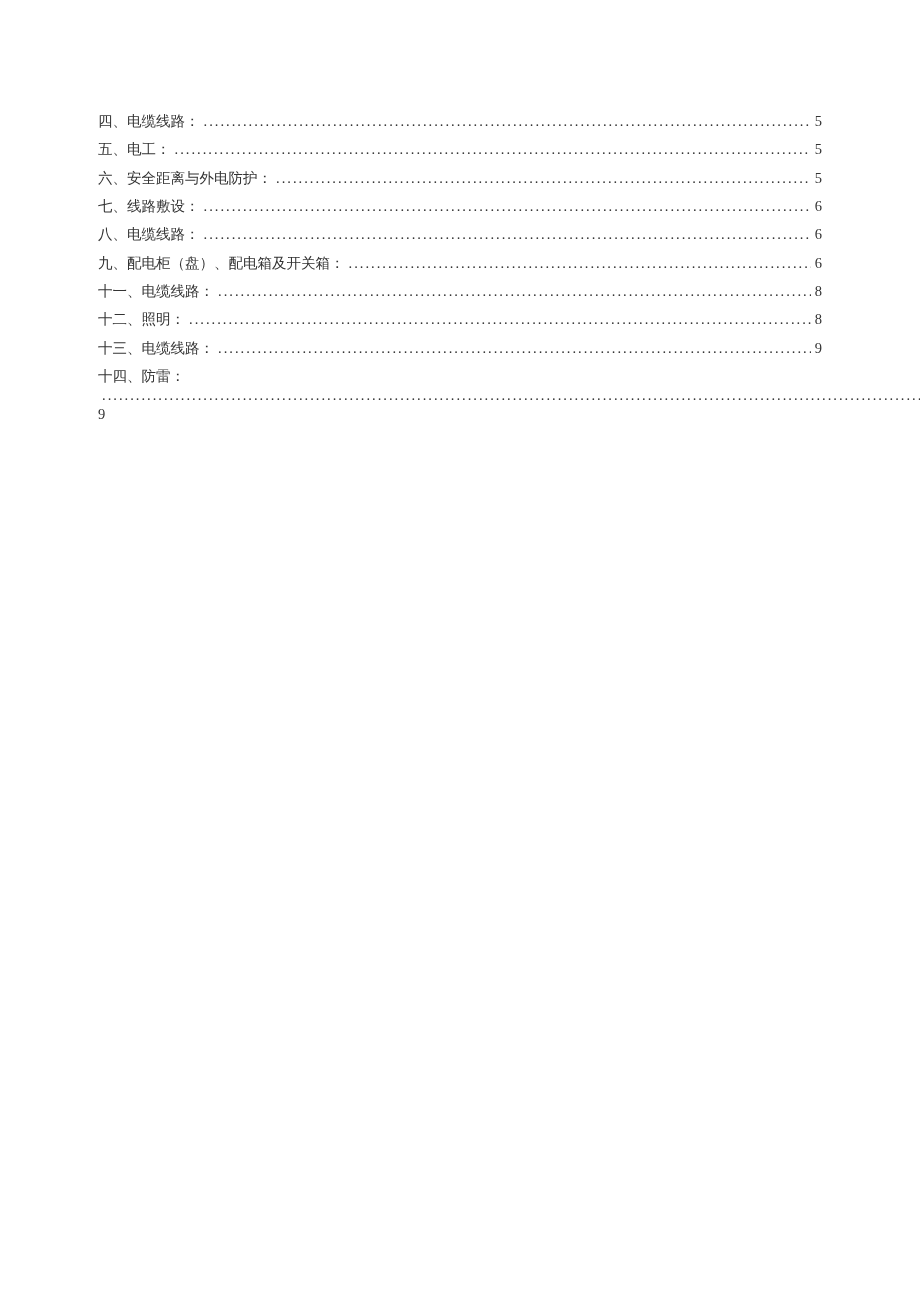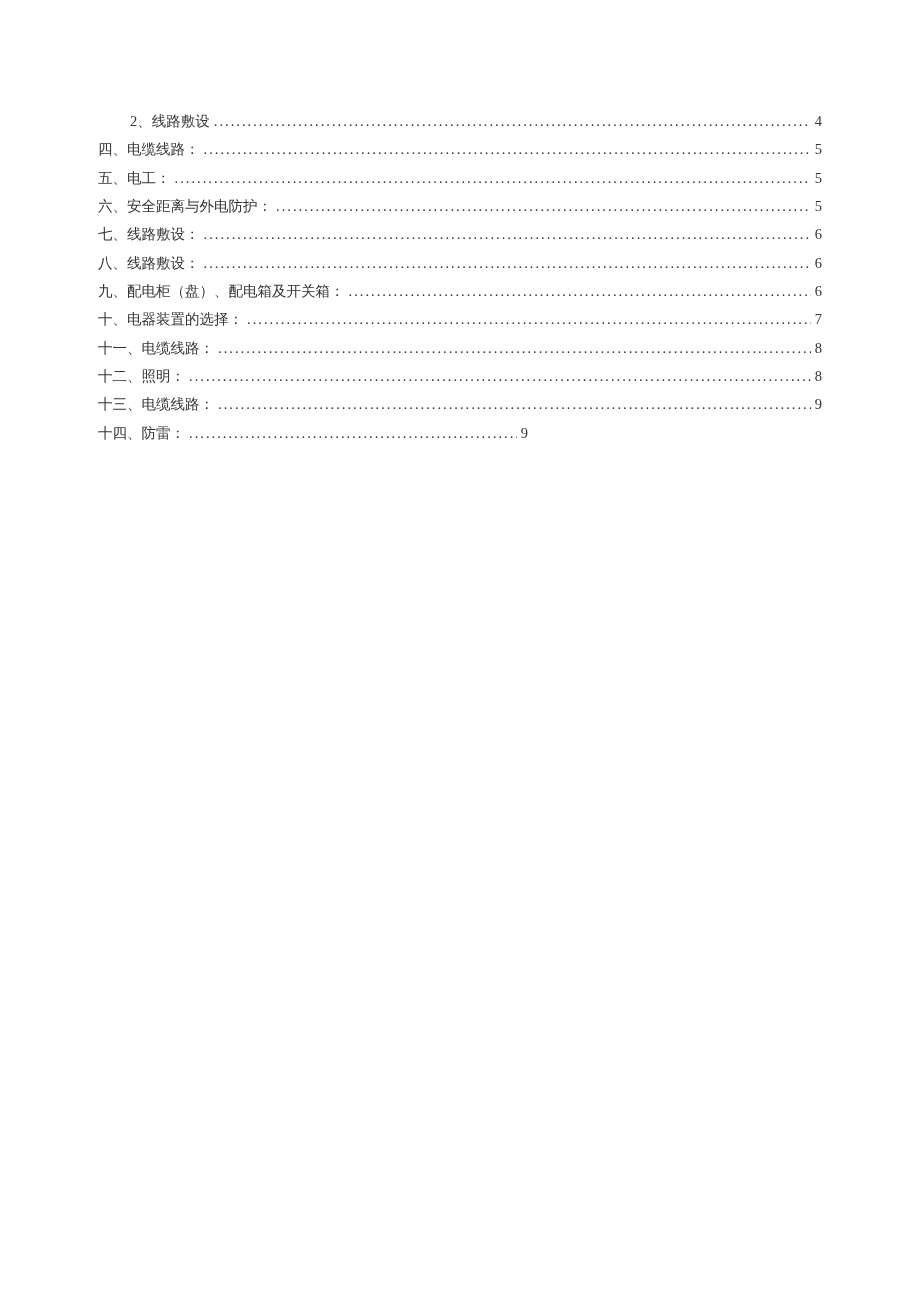--- a/index.html
+++ b/index.html
@@ -42,31 +42,27 @@
     .toc-dots::before {
       content: "................................................................................................................................................................................";
       display: block;
       overflow: hidden;
     }
     .toc-page {
       flex-shrink: 0;
     }
     .toc-line.short {
       width: 430px;
+      flex-direction: column;
     }
   </style>
 </head>
 <body>
 
 <div class="toc-container">
-    <div class="toc-line indented">
-      <span class="toc-label">2、线路敷设</span>
-      <span class="toc-dots"></span>
-      <span class="toc-page">4</span>
-    </div>
     <div class="toc-line">
       <span class="toc-label">四、电缆线路：</span>
       <span class="toc-dots"></span>
       <span class="toc-page">5</span>
     </div>
     <div class="toc-line">
       <span class="toc-label">五、电工：</span>
       <span class="toc-dots"></span>
       <span class="toc-page">5</span>
     </div>
@@ -74,33 +70,28 @@
       <span class="toc-label">六、安全距离与外电防护：</span>
       <span class="toc-dots"></span>
       <span class="toc-page">5</span>
     </div>
     <div class="toc-line">
       <span class="toc-label">七、线路敷设：</span>
       <span class="toc-dots"></span>
       <span class="toc-page">6</span>
     </div>
     <div class="toc-line">
-      <span class="toc-label">八、线路敷设：</span>
+      <span class="toc-label">八、电缆线路：</span>
       <span class="toc-dots"></span>
       <span class="toc-page">6</span>
     </div>
     <div class="toc-line">
       <span class="toc-label">九、配电柜（盘）、配电箱及开关箱：</span>
       <span class="toc-dots"></span>
       <span class="toc-page">6</span>
-    </div>
-    <div class="toc-line">
-      <span class="toc-label">十、电器装置的选择：</span>
-      <span class="toc-dots"></span>
-      <span class="toc-page">7</span>
     </div>
     <div class="toc-line">
       <span class="toc-label">十一、电缆线路：</span>
       <span class="toc-dots"></span>
       <span class="toc-page">8</span>
     </div>
     <div class="toc-line">
       <span class="toc-label">十二、照明：</span>
       <span class="toc-dots"></span>
       <span class="toc-page">8</span>

